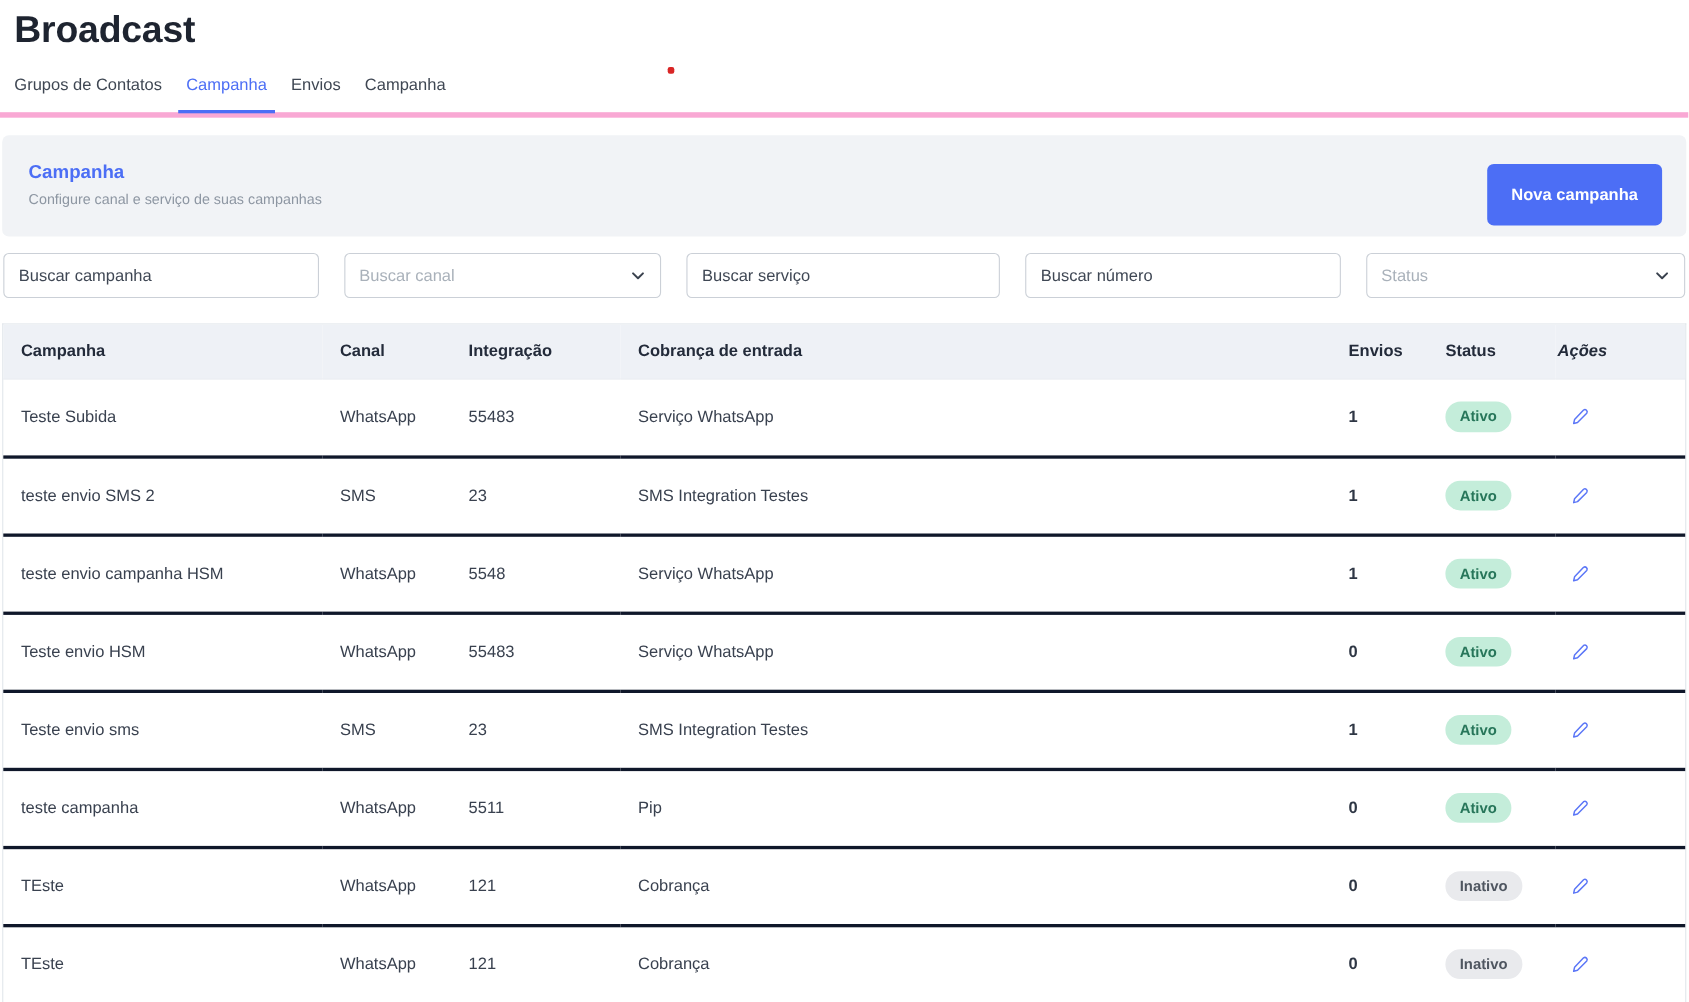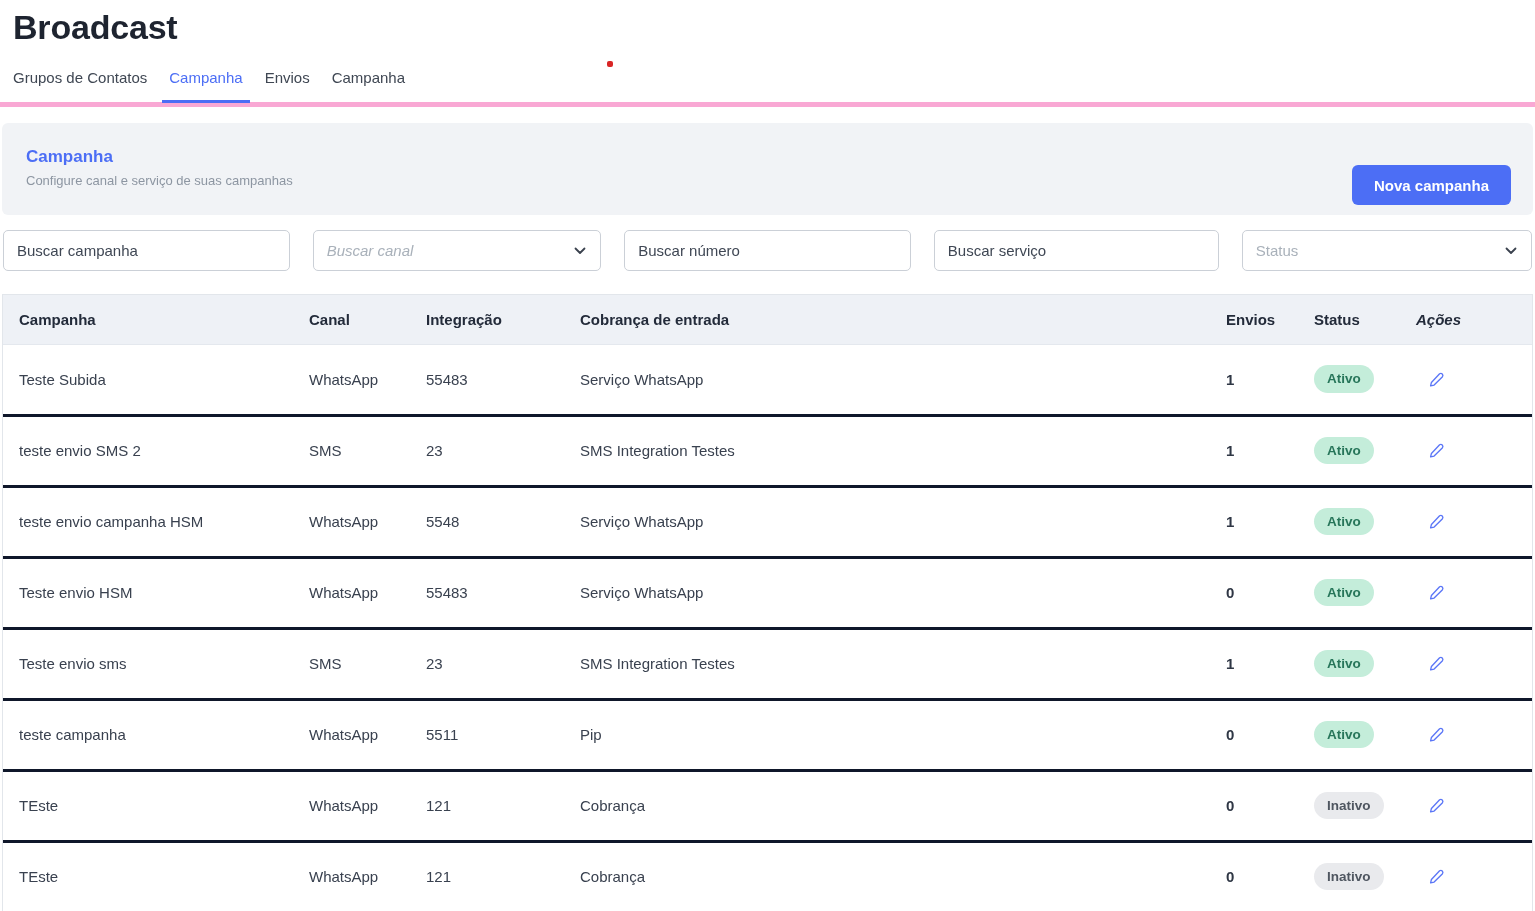--- a/index.html
+++ b/index.html
@@ -75,22 +75,22 @@
     font-weight: 700;
     color: var(--accent);
   }
   .panel-subtitle {
     margin-top: 6px;
     font-size: 13px;
     color: #8d96a2;
   }
   .primary-btn {
     position: absolute;
-    right: 22px; top: 42px;
-    height: 40px;
+    right: 22px; top: 26px;
+    height: 56px;
     padding: 0 22px;
     background: var(--accent);
     color: #ffffff;
     font-size: 15px;
     font-weight: 600;
     font-family: inherit;
     border: none;
     border-radius: 6px;
     cursor: pointer;
   }
@@ -113,21 +113,21 @@
   .inp::placeholder { color: #3f4754; opacity: 1; }
   .sel {
     position: relative;
     display: flex;
     align-items: center;
     padding: 0 36px 0 13px;
     color: #a9b1ba;
     cursor: pointer;
   }
   .sel .chev { position: absolute; right: 13px; top: 13px; }
-  .f1 { flex: 307 1 0; } .f2 { flex: 282 1 0; font-style: italic; } .f3 { flex: 307 1 0; }
+  .f1 { flex: 307 1 0; } .f2 { flex: 282 1 0; } .f3 { flex: 307 1 0; }
   .f4 { flex: 305 1 0; } .f5 { flex: 284 1 0; }
 
   
   .table-wrap {
     margin: 23px 2px 0 2px;
     border: 1px solid #e2e6eb;
     border-bottom: none;
   }
   table { width: 100%; border-collapse: collapse; table-layout: fixed; }
   .co1 { width: 290px; } .co2 { width: 117px; } .co3 { width: 154px; }
@@ -199,22 +199,22 @@
 </section>
 
 <div class="filters">
   <input class="inp f1" placeholder="Buscar campanha" style="">
   <div class="sel f2">
     <span>Buscar canal</span>
     <svg class="chev" width="14" height="14" viewBox="0 0 14 14">
         <path d="M2.5 4.5 L7 9 L11.5 4.5" fill="none" stroke="#3a424e" stroke-width="1.8" stroke-linecap="round" stroke-linejoin="round"></path>
       </svg>
   </div>
+  <input class="inp f4" placeholder="Buscar serviço" style="">
   <input class="inp f3" placeholder="Buscar número" style="">
-  <input class="inp f4" placeholder="Buscar serviço" style="">
   <div class="sel f5">
     <span>Status</span>
     <svg class="chev" width="14" height="14" viewBox="0 0 14 14">
         <path d="M2.5 4.5 L7 9 L11.5 4.5" fill="none" stroke="#3a424e" stroke-width="1.8" stroke-linecap="round" stroke-linejoin="round"></path>
       </svg>
   </div>
 </div>
 
 <div class="table-wrap">
   <table>

